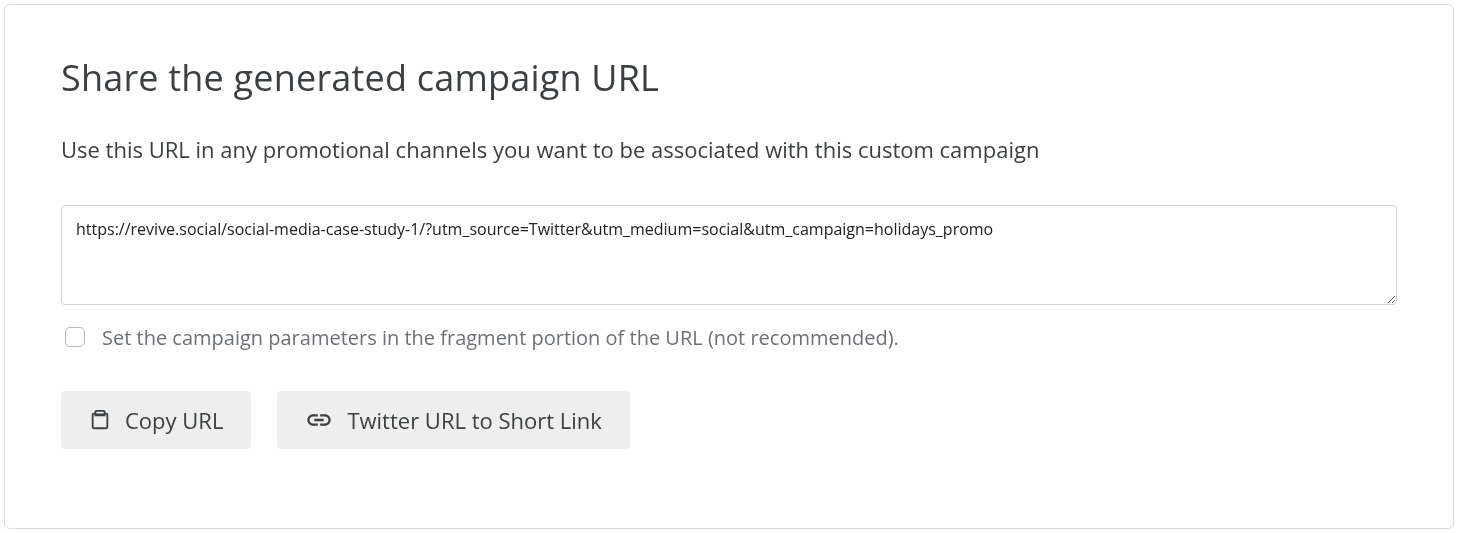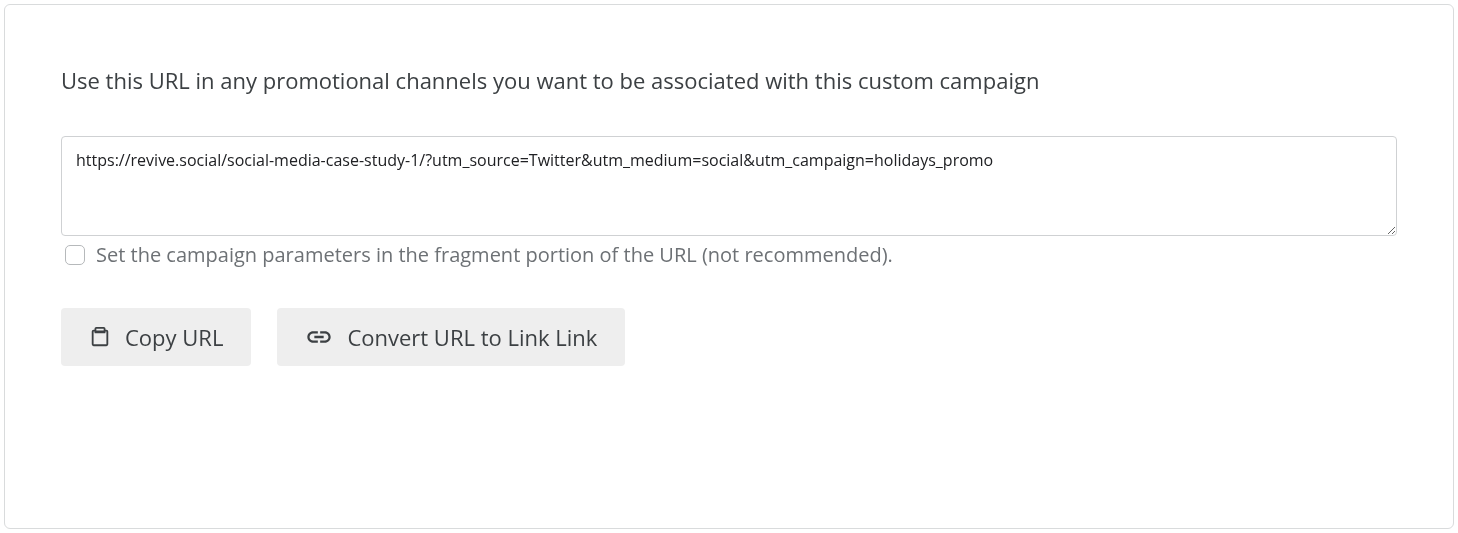--- a/index.html
+++ b/index.html
@@ -43,22 +43,23 @@
     border: 1px solid #cfd1d3;
     border-radius: 4px;
     resize: both;
     color: #202124;
     background: #fff;
     line-height: 1.45;
     overflow: hidden;
   }
   .checkbox-row {
     display: flex;
-    align-items: flex-end;
-    gap: 8px;
+    align-items: center;
+    gap: 14px;
+    margin-top: 14px;
     margin-bottom: 40px;
   }
   .checkbox-box {
     width: 20px;
     height: 20px;
     border: 1.5px solid #b6b9bb;
     border-radius: 5px;
     background: #fff;
     flex-shrink: 0;
     appearance: none;
@@ -99,20 +100,21 @@
   .icon.link-icon svg {
     width: 28px;
     height: 18px;
   }
 </style>
 </head>
 <body>
 
 <div class="card">
 
+  <h2 class="heading">Share the generated campaign URL</h2>
 
   <p class="subheading">Use this URL in any promotional channels you want to be associated with this custom campaign</p>
 
   <textarea class="url-textarea" readonly="" style="">https://revive.social/social-media-case-study-1/?utm_source=Twitter&amp;utm_medium=social&amp;utm_campaign=holidays_promo</textarea>
 
   <div class="checkbox-row">
     <input type="checkbox" class="checkbox-box" style="">
     <label class="checkbox-label">Set the campaign parameters in the fragment portion of the URL (not recommended).</label>
   </div>
 
@@ -125,17 +127,17 @@
       </span>
       <span>Copy URL</span>
     </button>
 
     <button class="btn">
       <span class="icon link-icon">
         <svg viewBox="0 0 24 12">
             <path d="M3.9 6c0-1.71 1.39-3.1 3.1-3.1h4V1H7C4.24 1 2 3.24 2 6s2.24 5 5 5h4V9.1H7c-1.71 0-3.1-1.39-3.1-3.1zM8 7h8V5H8v2zm9-6h-4v1.9h4c1.71 0 3.1 1.39 3.1 3.1s-1.39 3.1-3.1 3.1h-4V11h4c2.76 0 5-2.24 5-5s-2.24-5-5-5z"></path>
           </svg>
       </span>
-      <span>Convert URL to Link Link</span>
+      <span>Twitter URL to Short Link</span>
     </button>
   </div>
 
 </div>
 
 </body></html>

